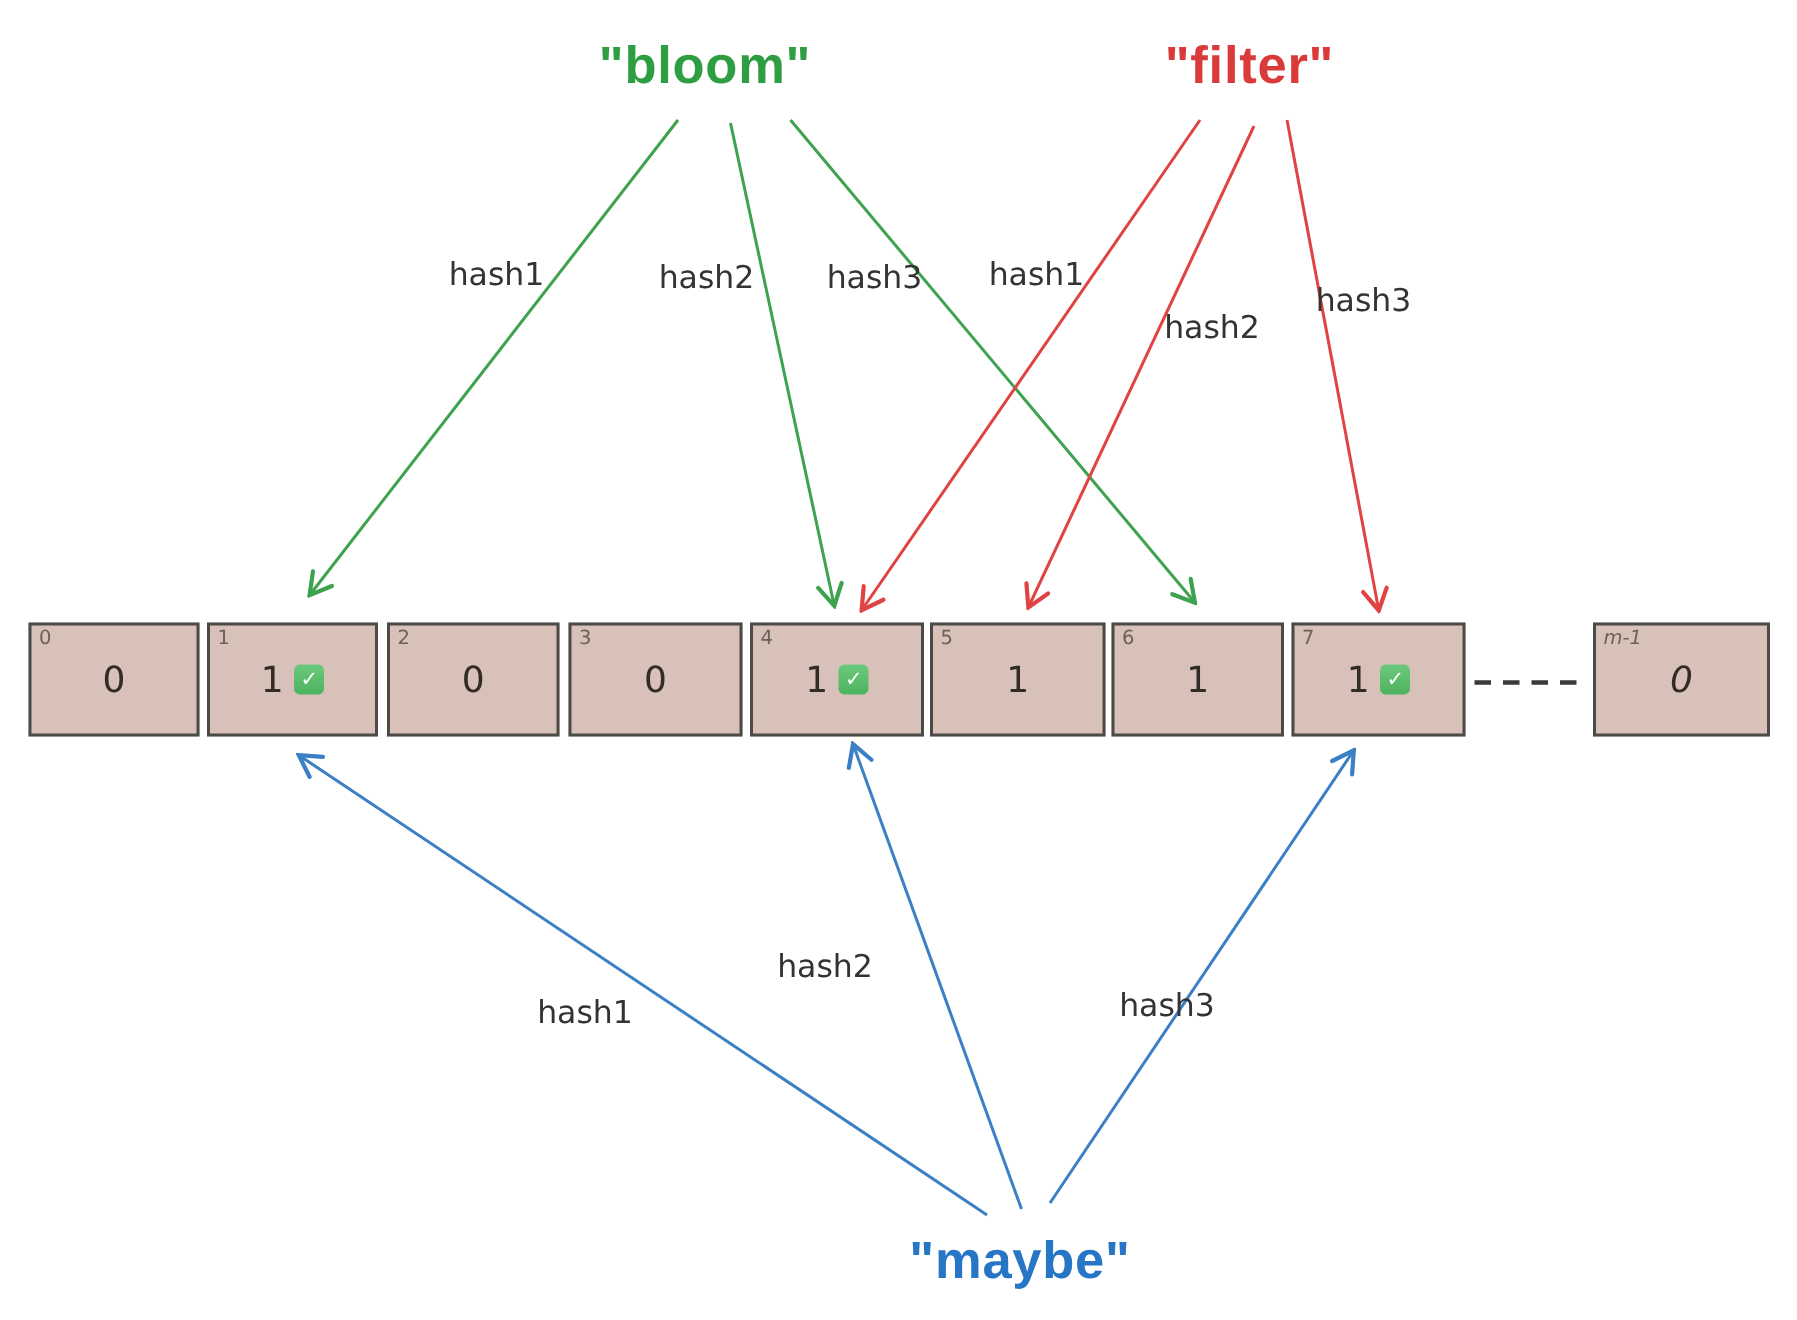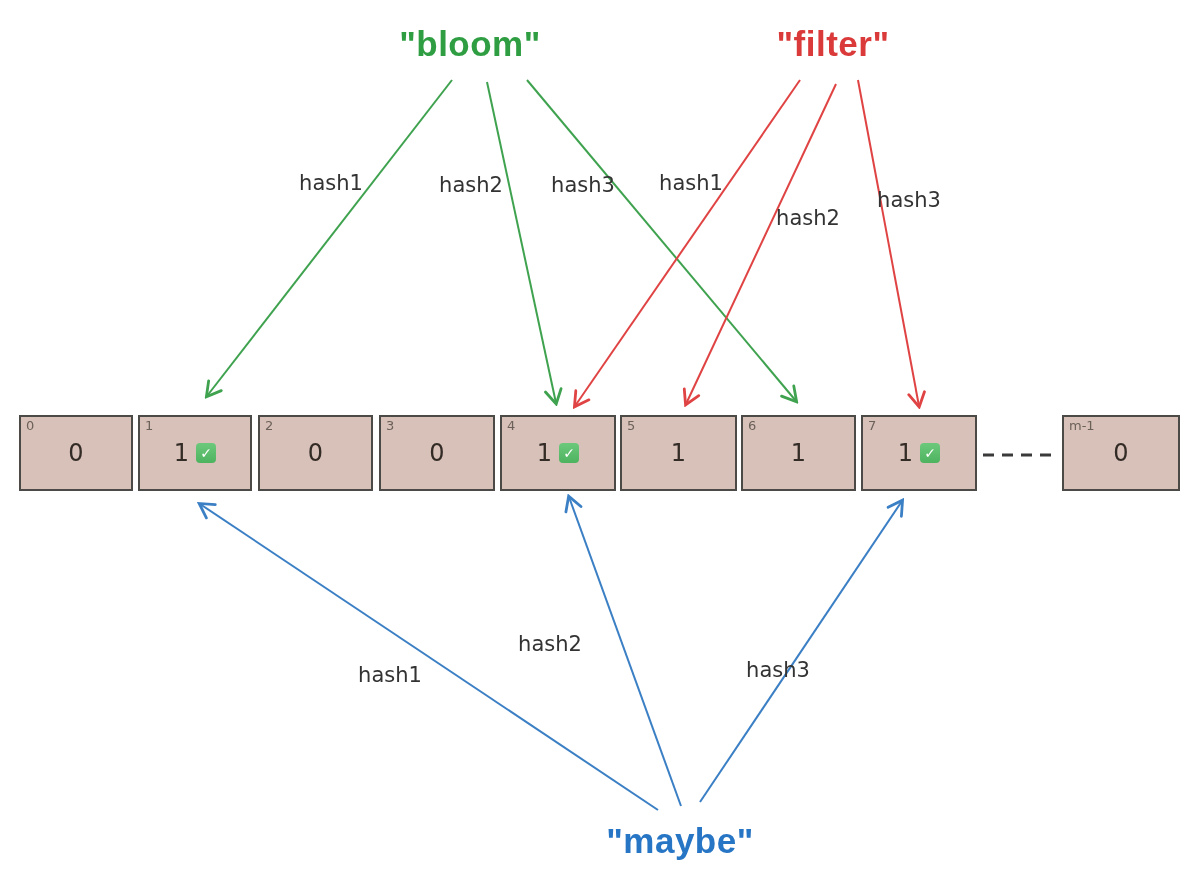--- a/index.html
+++ b/index.html
@@ -113,21 +113,21 @@
         <span>1</span>
       </div>
     </div>
     <div class="cell" style="left: 861px; top: 415px; width: 116px; height: 76px;">
       <span class="idx">7</span>
       <div class="val">
         <span>1</span>
         <span class="check">✓</span>
       </div>
     </div>
-    <div class="cell" style="left: 1062px; top: 415px; width: 118px; height: 76px;">
+    <div class="cell" style="left: 1062px; top: 415px; width: 118px; height: 76px; font-style: italic;">
       <span class="idx">m-1</span>
       <div class="val">
         <span>0</span>
       </div>
     </div>
   </div>
 
 <div id="label-layer" class="layer">
   <div class="title" style="left: 470px; top: 44px; color: rgb(47, 158, 67);">"bloom"</div>
   <div class="title" style="left: 833px; top: 44px; color: rgb(218, 58, 58);">"filter"</div>

